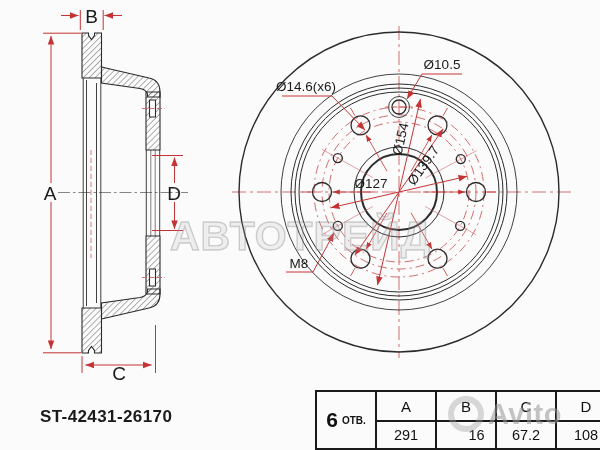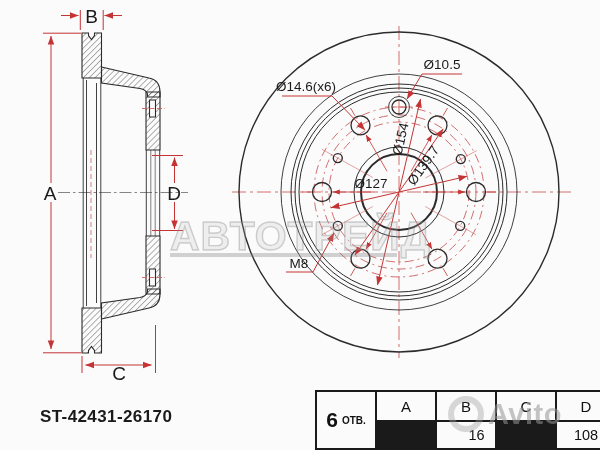--- a/index.html
+++ b/index.html
@@ -10,21 +10,21 @@
   #stage{position:absolute;left:0;top:0;width:600px;height:450px;}
   svg text{fill:#1a1a1a;}
   .dimletter{font-size:19px;}
   .holelabel{font-size:13.5px;}
   
   .wm-dealer{
     position:absolute;left:170px;top:213px;width:280px;
     font-size:41px;font-weight:bold;letter-spacing:1px;
     color:rgba(185,185,185,0.18);
     -webkit-text-stroke:1.4px rgba(130,130,130,0.35);
-    white-space:nowrap;pointer-events:none;z-index:5;text-decoration:underline;
+    white-space:nowrap;pointer-events:none;z-index:5;
   }
   .wm-site{
     position:absolute;left:448px;top:396px;z-index:9;
     display:flex;align-items:center;gap:4px;
     color:rgba(150,150,150,0.55);pointer-events:none;
   }
   .wm-site .ring{
     width:24px;height:24px;border-radius:50%;
     border:6px solid rgba(160,160,160,0.40);
   }
@@ -231,20 +231,22 @@
 
 <div class="spec">
   <div class="cell holes">
     <span class="num">6</span>
     <span class="unit">ОТВ.</span>
   </div>
   <div class="cell head" style="grid-column:2;grid-row:1;">A</div>
   <div class="cell head" style="grid-column:3;grid-row:1;">B</div>
   <div class="cell head" style="grid-column:4;grid-row:1;">C</div>
   <div class="cell head" style="grid-column:5;grid-row:1;">D</div>
+  <div class="cell val" style="grid-column:2;grid-row:2;">291</div>
   <div class="cell val" style="grid-column:3;grid-row:2;padding-left:21px;">16</div>
+  <div class="cell val" style="grid-column:4;grid-row:2;">67.2</div>
   <div class="cell val" style="grid-column:5;grid-row:2;">108</div>
 </div>
 
 <div class="wm-site">
   <span class="ring"></span>
   <span class="txt">Avito</span>
 </div>
 
 </body></html>

